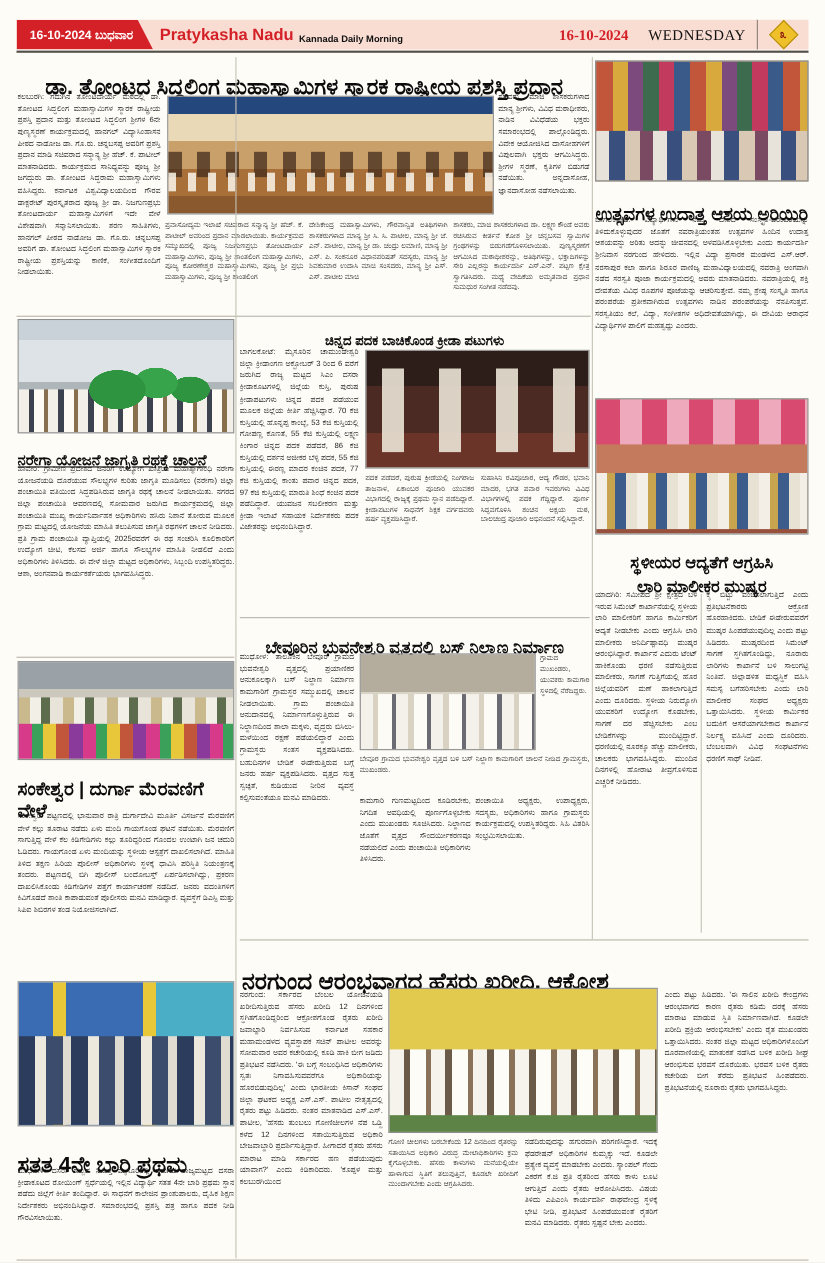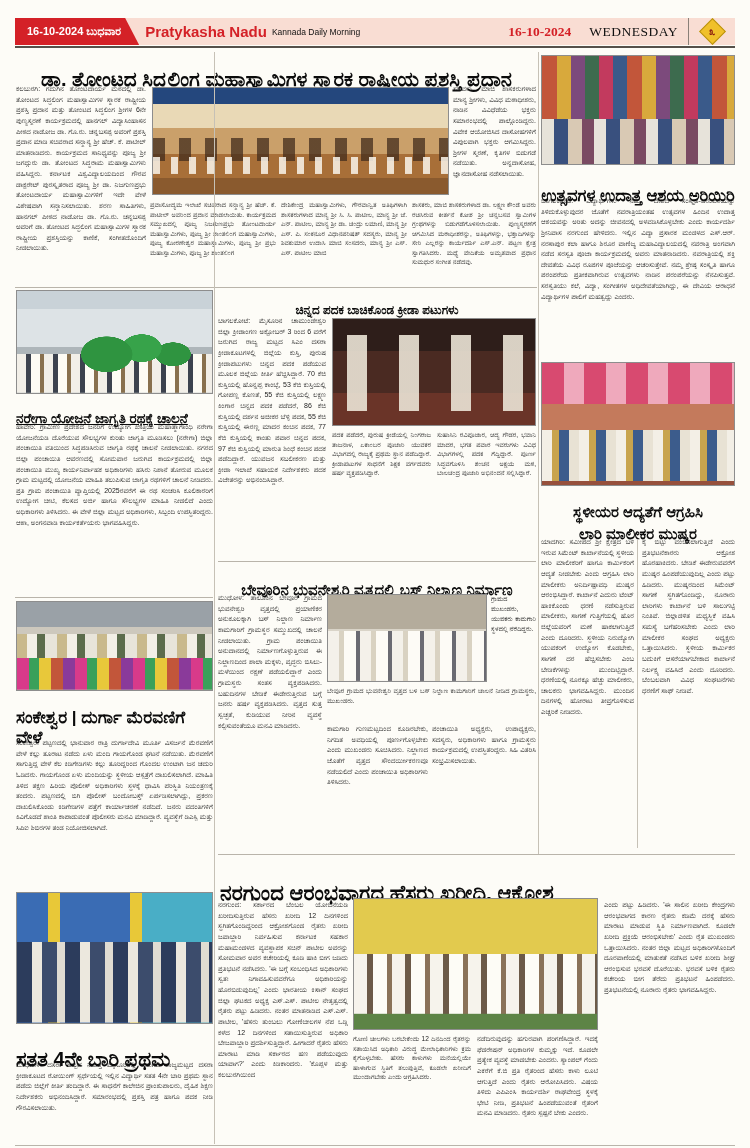--- a/index.html
+++ b/index.html
@@ -4,23 +4,23 @@
 <style>
   html,body{margin:0;padding:0;background:#e8e4da;}
   .page{position:relative;width:750px;height:1148px;margin:0 auto;background:#fdfcf7;
         font-family:"Liberation Sans","DejaVu Sans",sans-serif;overflow:hidden;padding-left:20px;}
   .abs{position:absolute;box-sizing:border-box;}
   
   .masthead{top:18px;left:15px;width:720px;height:27px;background:#f9ddd3;display:flex;align-items:stretch;}
   .datebox{background:#d42127;color:#fff;font-weight:bold;font-size:11px;display:flex;align-items:center;
            padding:0 18px 0 12px;clip-path:polygon(0 0,calc(100% - 14px) 0,100% 100%,0 100%);white-space:nowrap;}
   .tagline{color:#d42127;font-weight:bold;font-size:11.5px;display:flex;align-items:center;padding:0 10px;white-space:nowrap;}
-  .brand{display:flex;align-items:center;gap:5px;align-self:center;margin-left:6px;white-space:nowrap;}
+  .brand{display:flex;align-items:flex-end;gap:5px;align-self:center;margin-left:6px;white-space:nowrap;}
   .brand-main{color:#d42127;font-weight:bold;font-size:15px;}
-  .brand-sub{color:#111;font-size:8.5px;font-weight:normal;}
+  .brand-sub{color:#111;font-size:8.5px;font-weight:bold;}
   .edition{display:flex;align-items:center;gap:18px;margin-left:auto;padding-right:10px;white-space:nowrap;
            font-family:"Liberation Serif","DejaVu Serif",serif;}
   .ed-date{color:#d42127;font-weight:bold;font-size:13.5px;}
   .ed-day{color:#111;font-size:13.5px;letter-spacing:.5px;}
   .ed-sep{width:1px;background:#8a8078;align-self:stretch;}
   .badgewrap{width:46px;display:flex;align-items:center;justify-content:center;}
   .diamond{width:17px;height:17px;background:#f0c02a;border:1px solid #b89010;transform:rotate(45deg);
            display:flex;align-items:center;justify-content:center;}
   .diamond span{transform:rotate(-45deg);color:#8a1a10;font-weight:bold;font-size:11px;}
   

